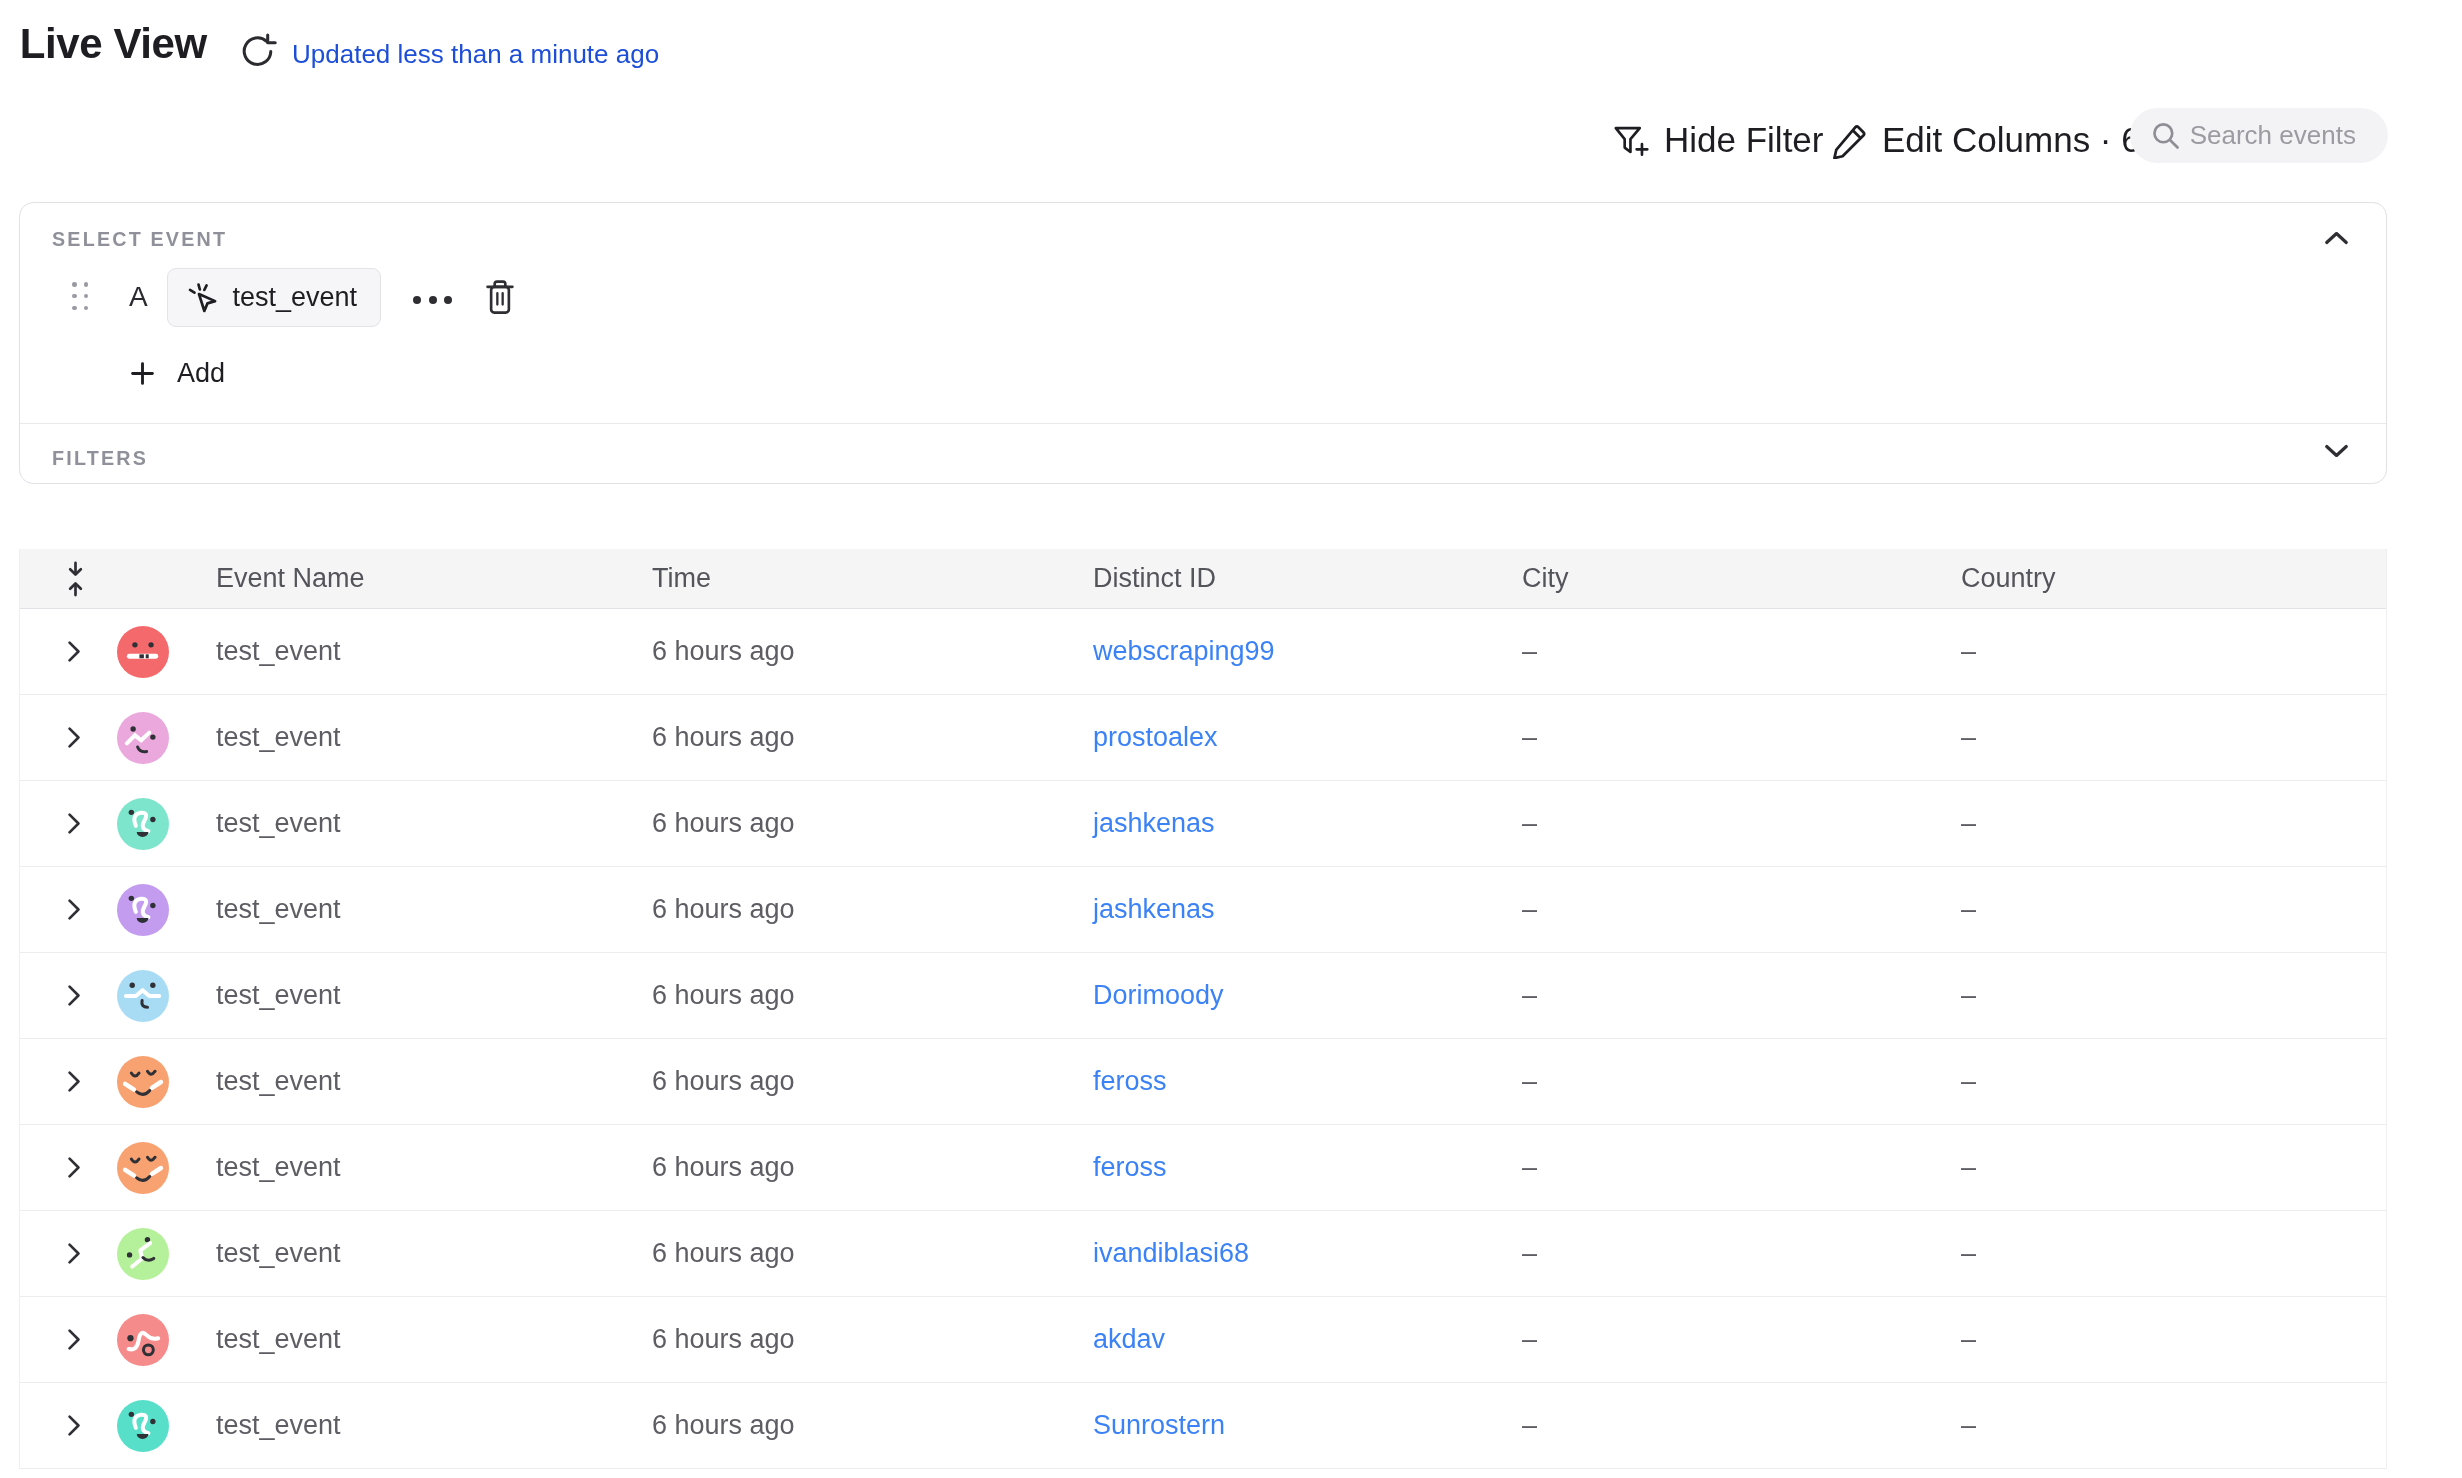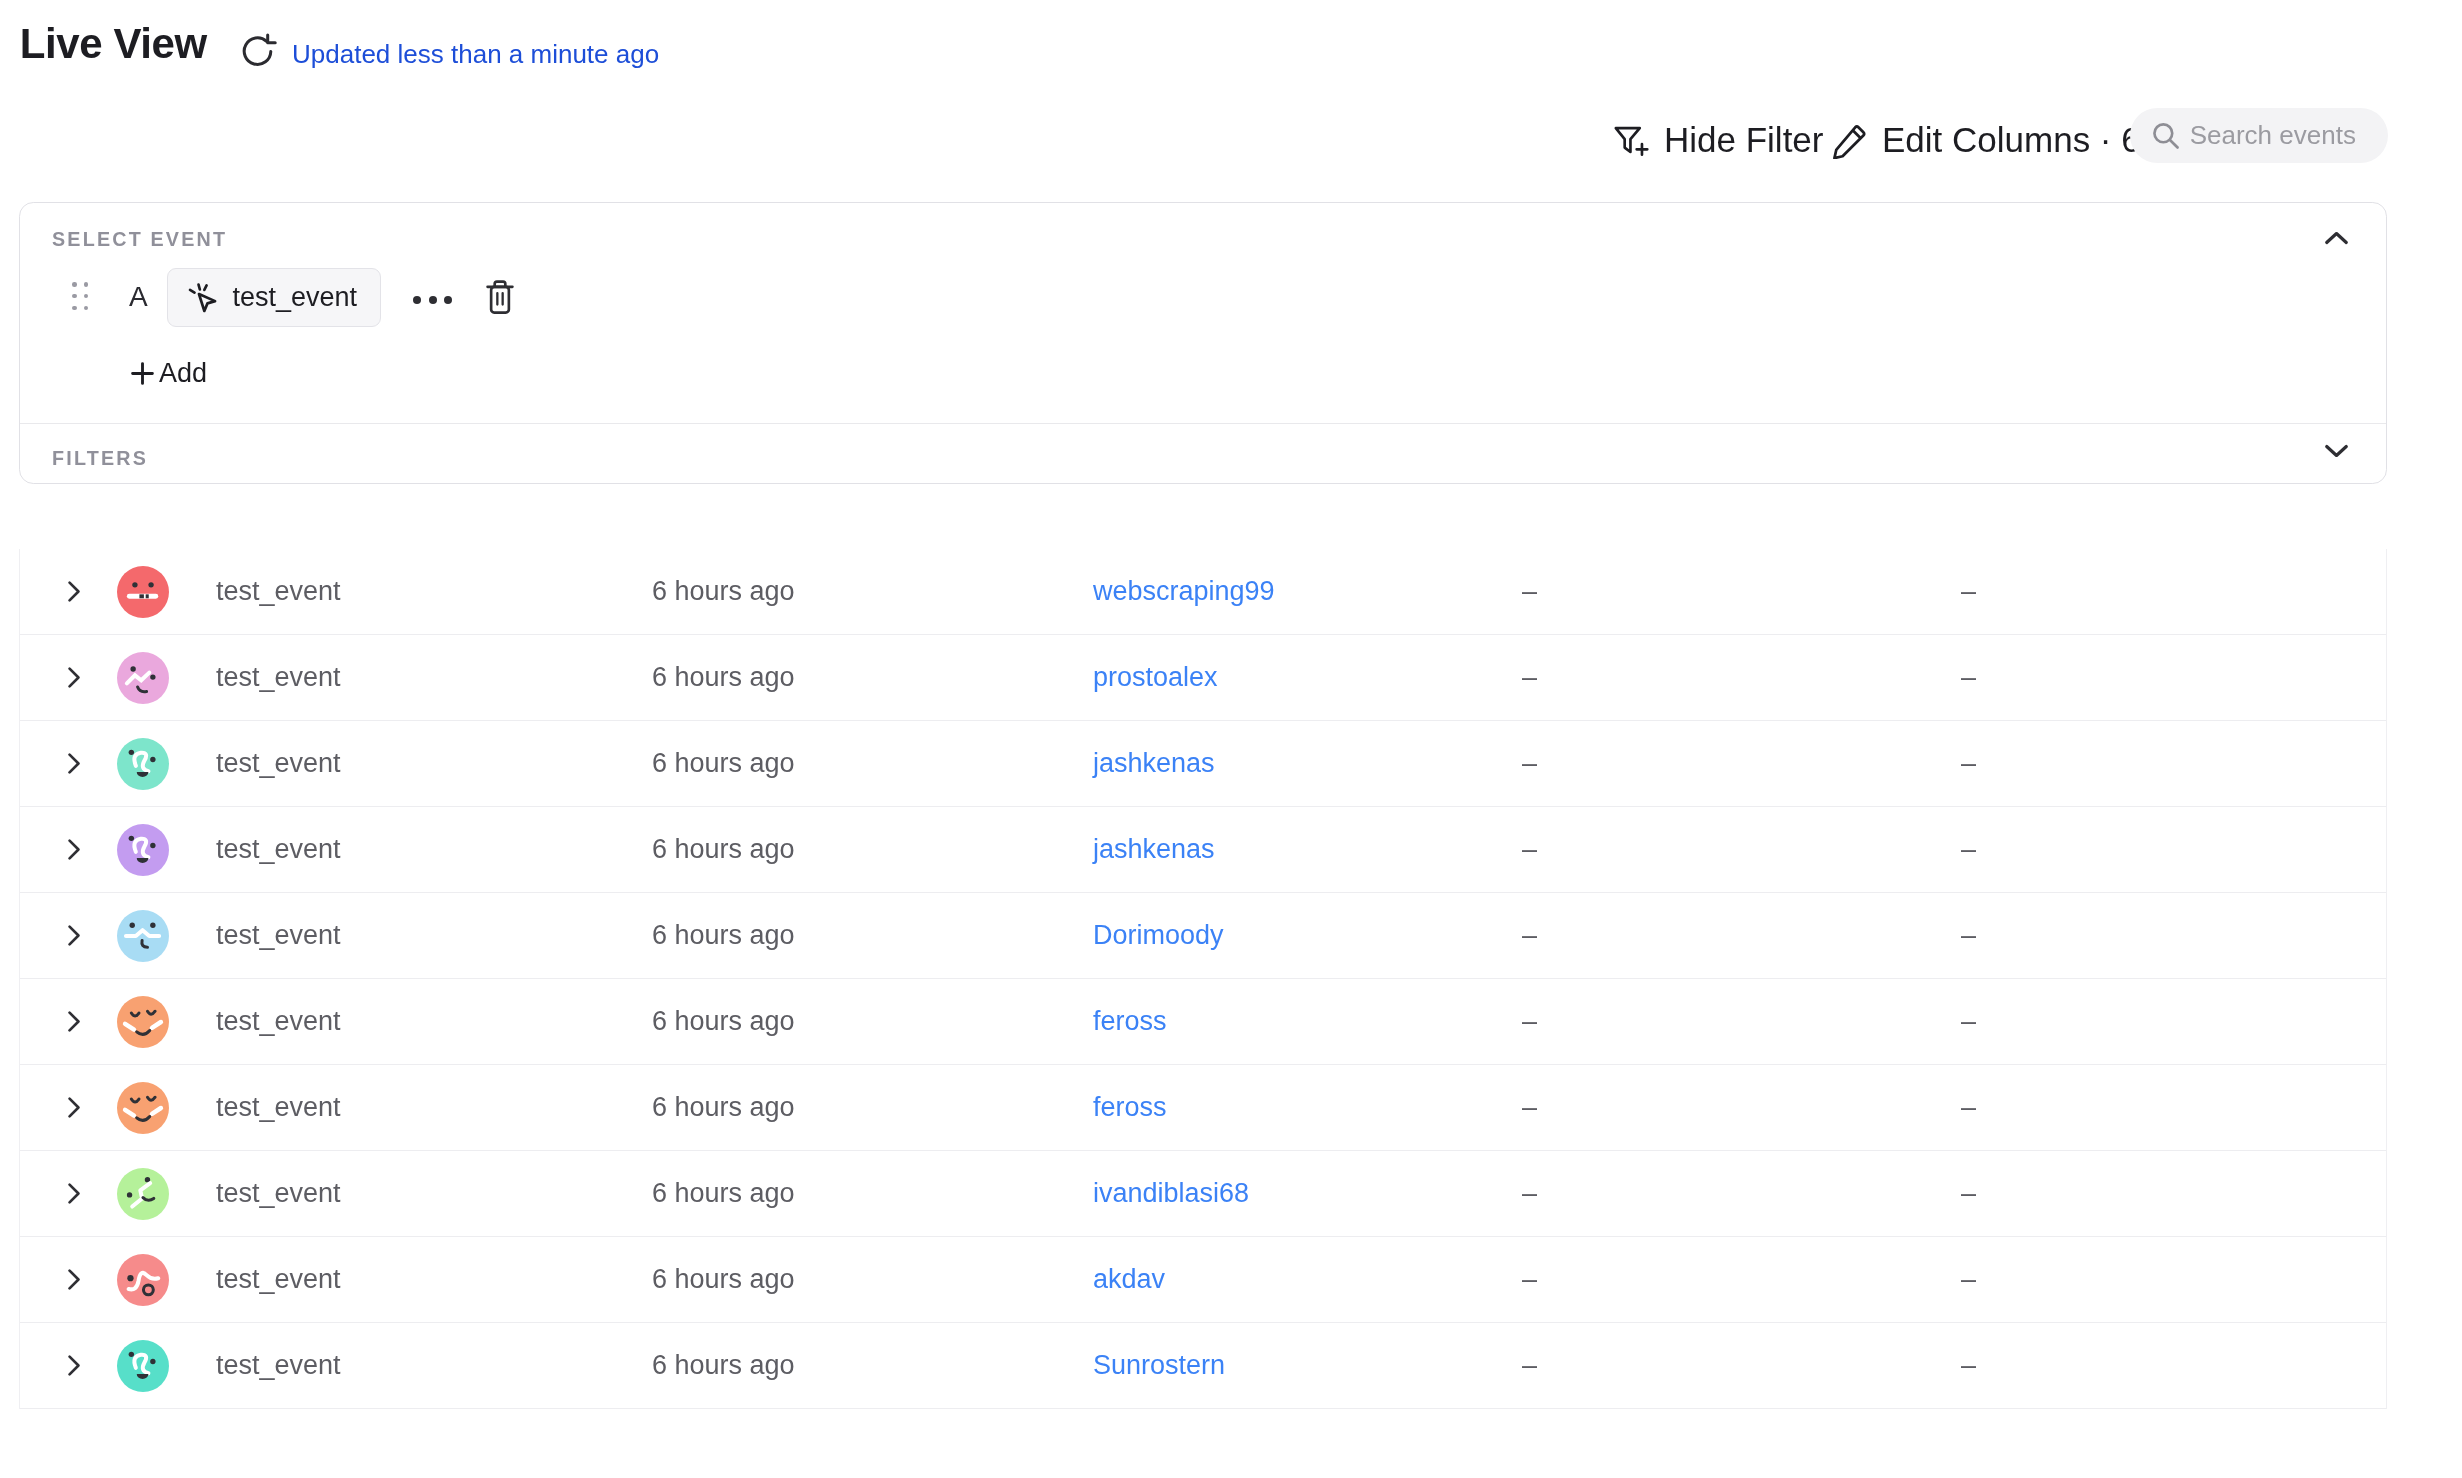--- a/index.html
+++ b/index.html
@@ -68,21 +68,21 @@
   }
   .event-chip .chip-label { font-size:27px; color:#1d1d22; }
   .ellipsis-btn {
     position:absolute; left:388px; top:23px; display:flex; gap:7.2px; cursor:pointer; padding:5.4px;
   }
   .ellipsis-btn i { width:8px; height:8px; border-radius:50%; background:#2e2e33; }
   .trash-btn { position:absolute; left:463px; top:9.8px; cursor:pointer; }
 
   .add-btn {
     position:absolute; left:109px; top:150px; height:41px;
-    display:flex; align-items:center; gap:3px; cursor:pointer;
+    display:flex; align-items:center; gap:21px; cursor:pointer;
     font-size:27px; font-weight:500; color:#1d1d22;
   }
   .qp-divider { position:absolute; left:0; top:220px; width:100%; height:0.9px; background:#e9e9ec; }
   .qp-filters-label { top:244px; }
 
   
   .events-table {
     position:absolute; left:19px; top:549px; width:2368px;
     border-left:0.9px solid #efeff2; border-right:0.9px solid #efeff2;
   }
@@ -213,20 +213,36 @@
 
   <span class="qp-expand">
     <svg width="27" height="16" viewBox="0 0 30 18">
       <path d="M4 4 L15 14 L26 4" fill="none" stroke="#2e2e33" stroke-width="3.6" stroke-linecap="round" stroke-linejoin="round"></path>
     </svg>
   </span>
 </section>
 
 <section class="events-table">
 
+  <div class="t-grid t-head">
+    <span class="collapse-icon">
+      <svg width="25" height="38" viewBox="0 0 28 42">
+        <path d="M14 3 v11" stroke="#2e2e33" stroke-width="3" stroke-linecap="round"></path>
+        <path d="M8 10 l6 6 6-6" fill="none" stroke="#2e2e33" stroke-width="3" stroke-linecap="round" stroke-linejoin="round"></path>
+        <path d="M14 39 v-11" stroke="#2e2e33" stroke-width="3" stroke-linecap="round"></path>
+        <path d="M8 32 l6-6 6 6" fill="none" stroke="#2e2e33" stroke-width="3" stroke-linecap="round" stroke-linejoin="round"></path>
+      </svg>
+    </span>
+    <span></span>
+    <span>Event Name</span>
+    <span>Time</span>
+    <span>Distinct ID</span>
+    <span>City</span>
+    <span>Country</span>
+  </div>
 
   <div>
   <div class="t-grid t-row">
     <span class="row-chevron">
       <svg width="16" height="25" viewBox="0 0 18 28">
         <path d="M4 4 L14 14 L4 24" fill="none" stroke="#2f2f34" stroke-width="3" stroke-linecap="round" stroke-linejoin="round"></path>
       </svg>
     </span>
     <span class="avatar" style="background: rgb(244, 105, 108);">
           <svg width="52" height="52" viewBox="0 0 58 58">

